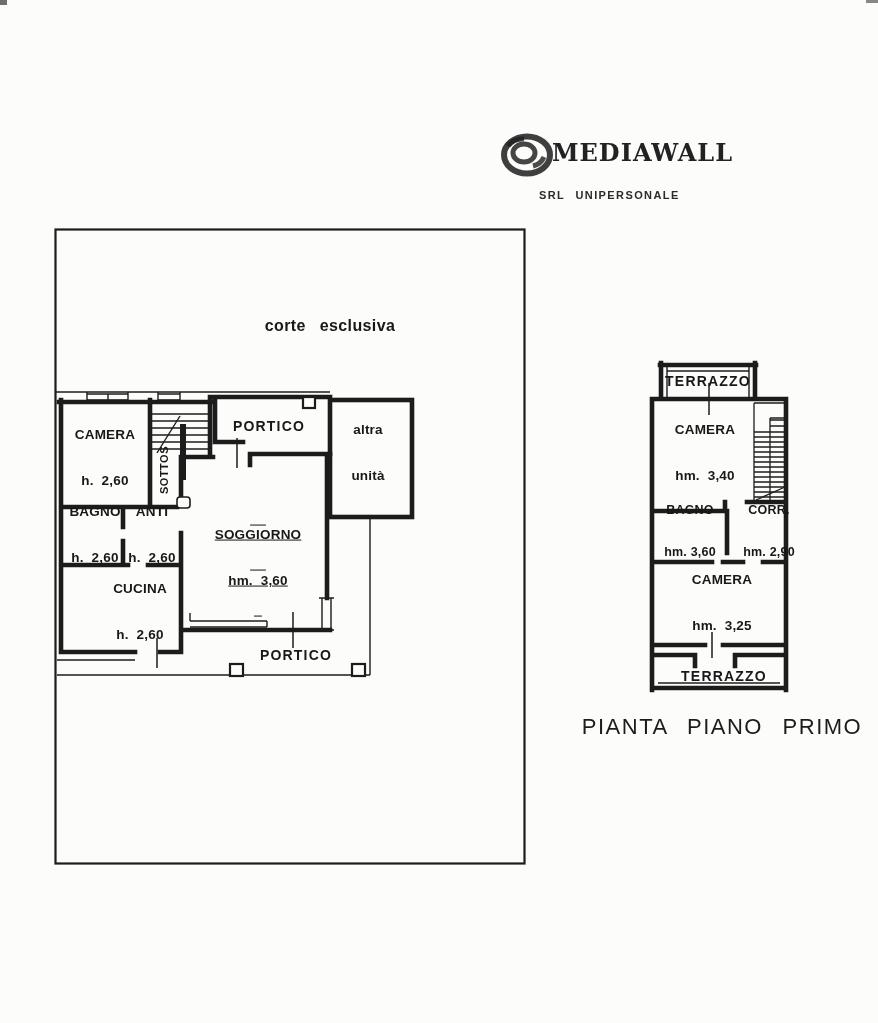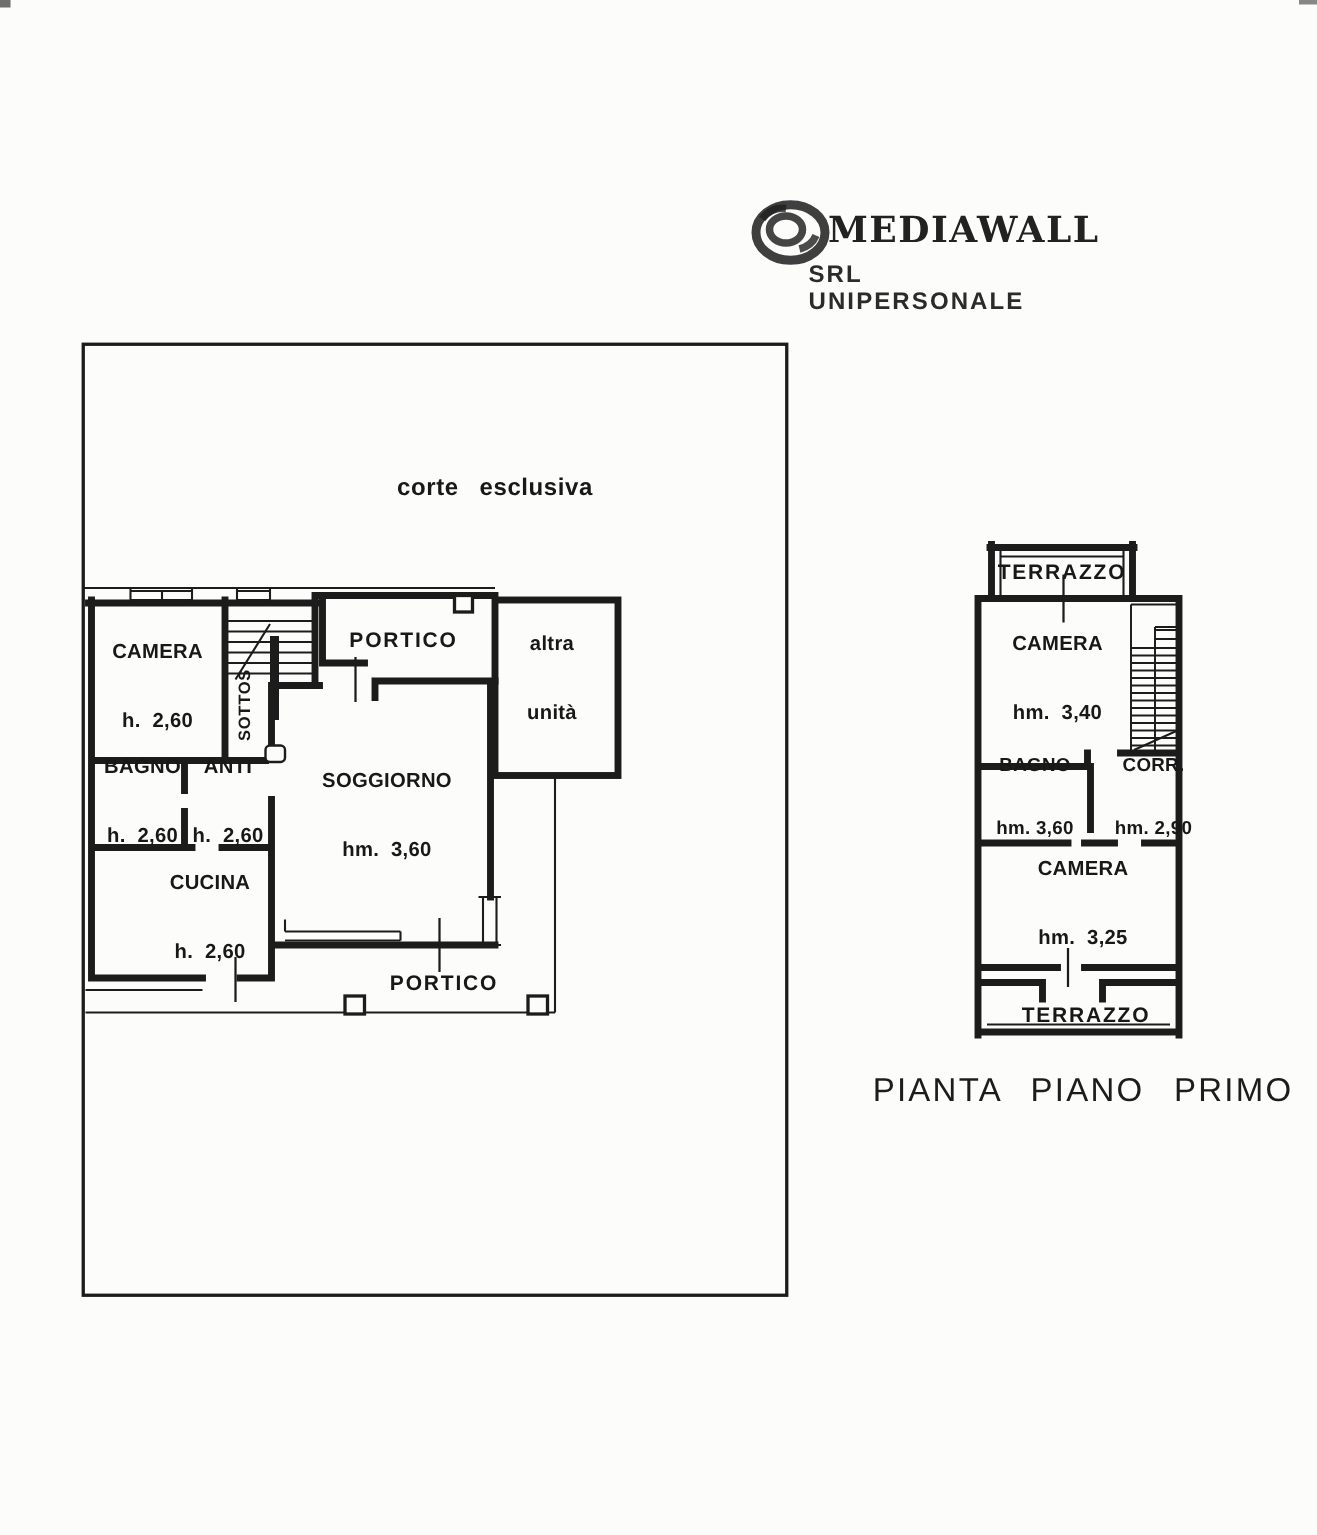--- a/index.html
+++ b/index.html
@@ -13,22 +13,22 @@
   .lbl span{display:block;}
   .big{font:400 22px/1.1 "Liberation Sans",sans-serif;letter-spacing:1.5px;word-spacing:12px;color:#1c1c1c;}
   .court{font:700 16px/1.1 "Liberation Sans",sans-serif;letter-spacing:.4px;word-spacing:9px;}
   .area{font:700 14px/1.1 "Liberation Sans",sans-serif;letter-spacing:1.2px;}
   .small-room{font-size:12.5px;}
   .vert{transform:translate(-50%,-50%) rotate(-90deg);font-size:11px;letter-spacing:.5px;}
   .lower{text-transform:none;}
   #logo-text{position:absolute;left:552px;top:138px;
        font-family:"DejaVu Serif",serif;font-weight:700;font-size:24px;
        letter-spacing:1px;color:#222;}
-  #logo-sub{position:absolute;left:539px;top:175px;
-       font-family:"Liberation Sans",sans-serif;font-weight:700;font-size:16px;
+  #logo-sub{position:absolute;left:539px;top:189px;
+       font-family:"Liberation Sans",sans-serif;font-weight:700;font-size:11px;
        letter-spacing:1.4px;word-spacing:6px;color:#2b2b2b;}
 </style>
 </head>
 <body>
 
 <div id="canvas">
 
   <svg width="878" height="1023" viewBox="0 0 878 1023">
 
     <g>
@@ -154,21 +154,21 @@
   <div class="lbl" style="left:95px;top:534px;">
     <span>BAGNO</span>
     <span>h.  2,60</span>
   </div>
 
   <div class="lbl" style="left:152px;top:534px;">
     <span>ANTI</span>
     <span>h.  2,60</span>
   </div>
 
-  <div class="lbl" style="left:258px;top:543px;">
+  <div class="lbl" style="left:258px;top:557px;text-decoration:underline;">
     <span>SOGGIORNO</span>
     <span>hm.  3,60</span>
   </div>
 
   <div class="lbl" style="left:140px;top:611px;">
     <span>CUCINA</span>
     <span>h.  2,60</span>
   </div>
 
   <div class="lbl area" style="left:296px;top:656px;">PORTICO</div>

